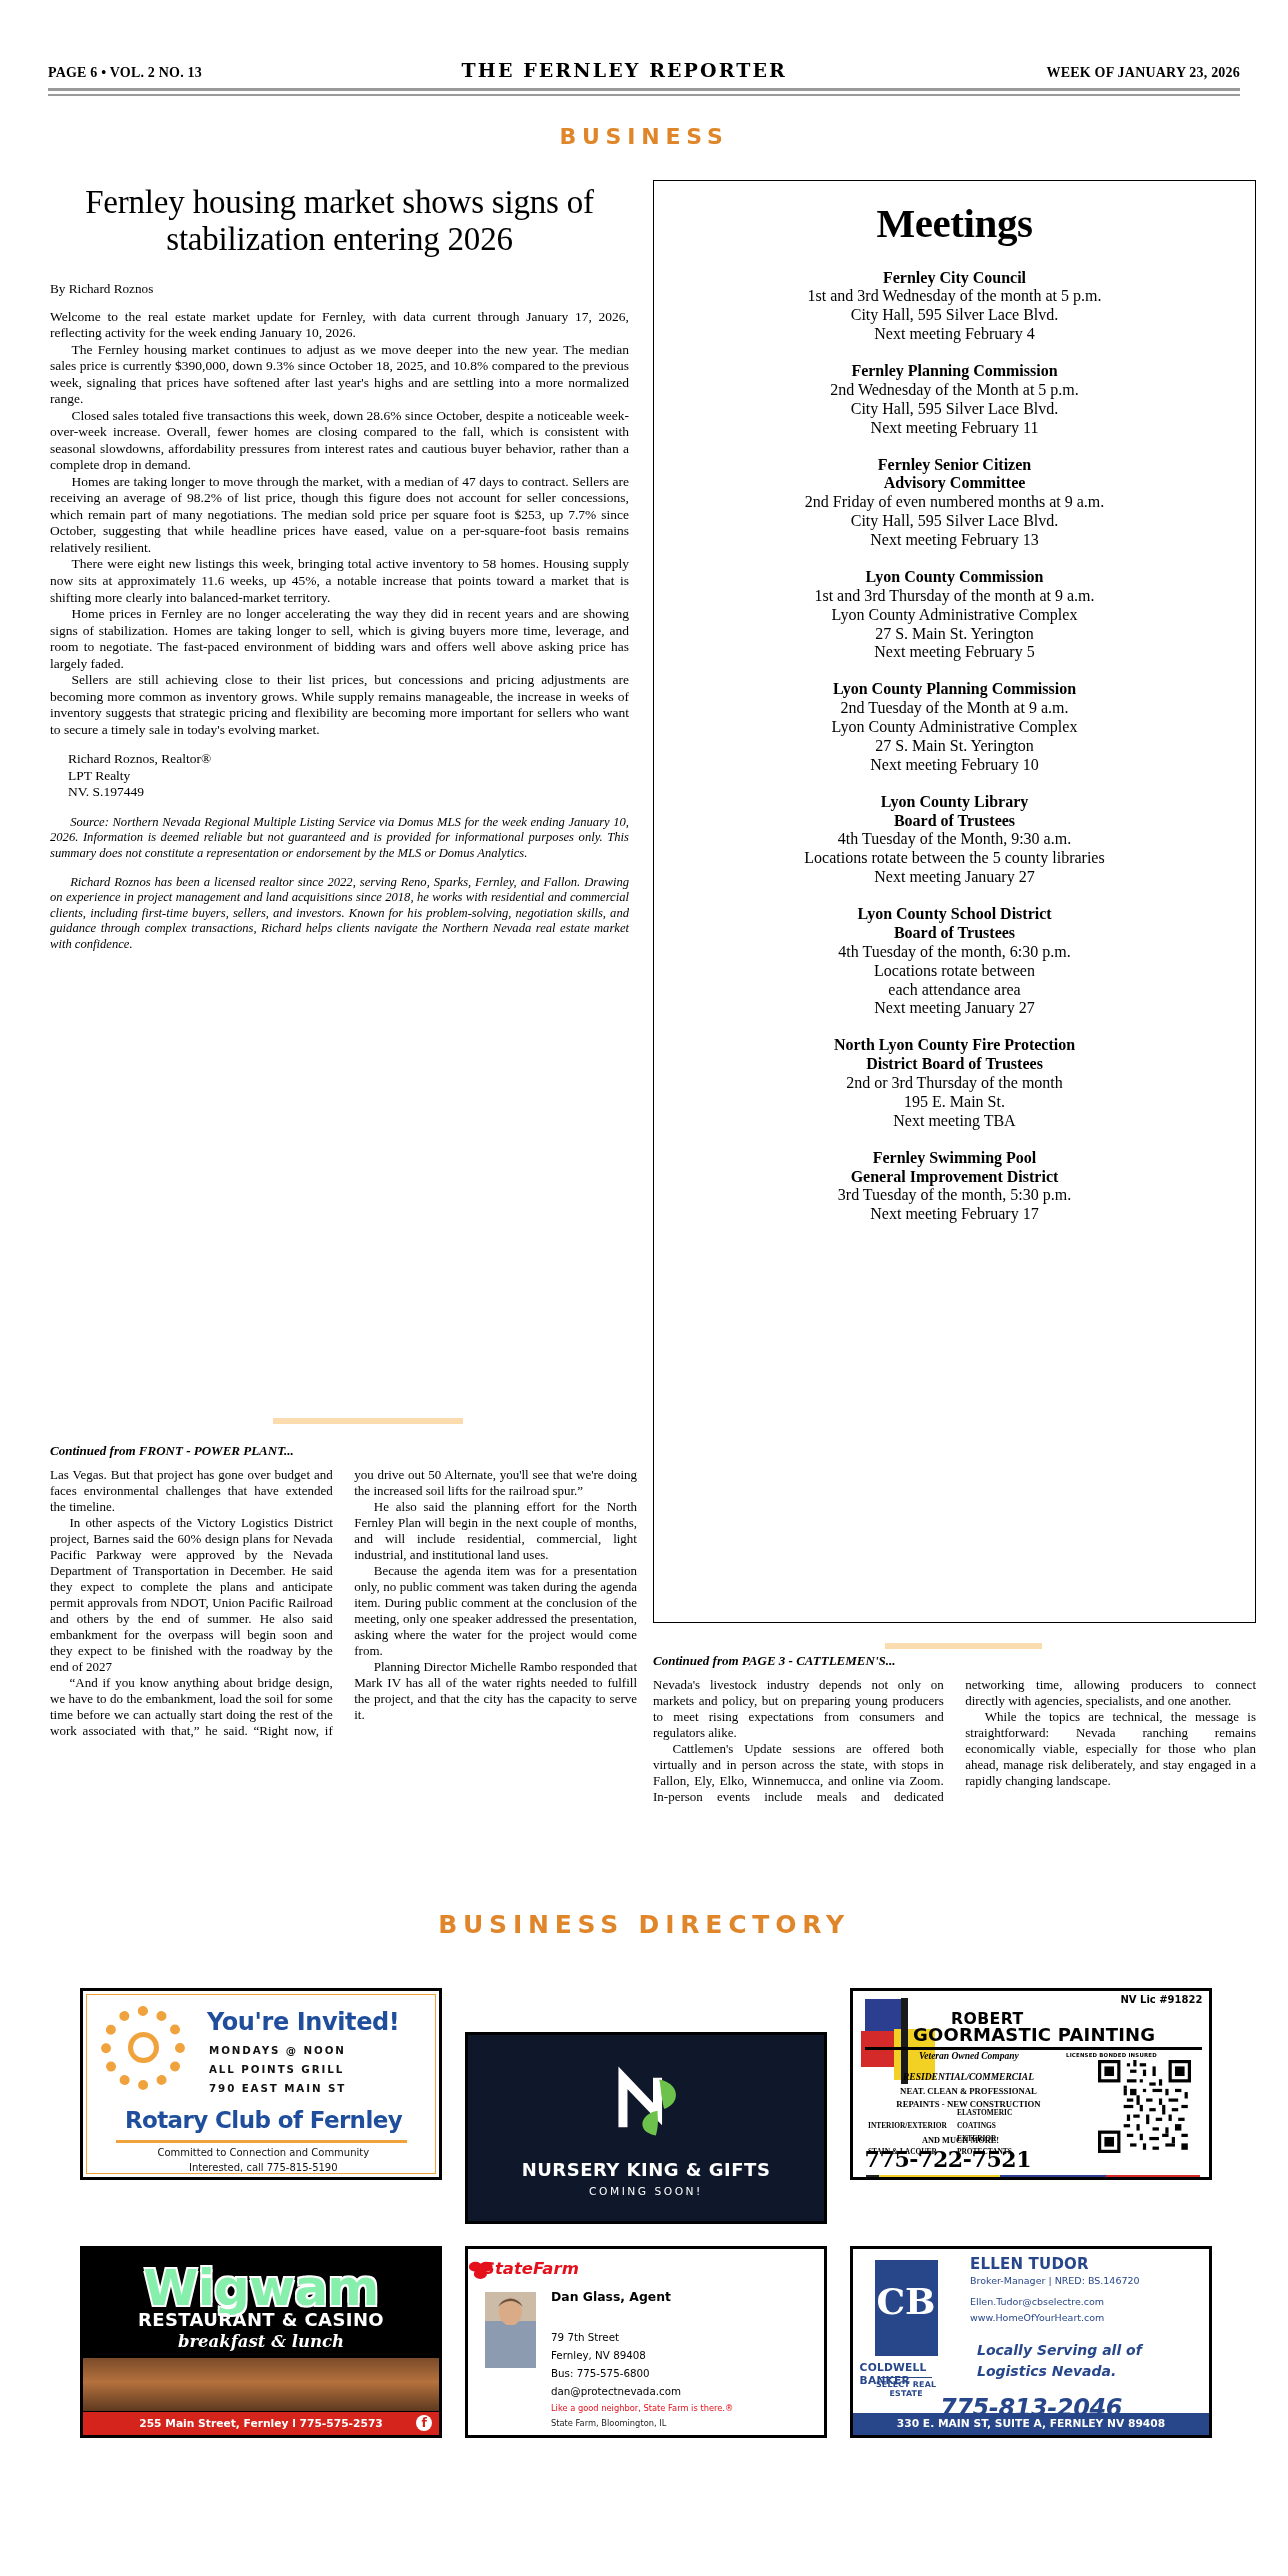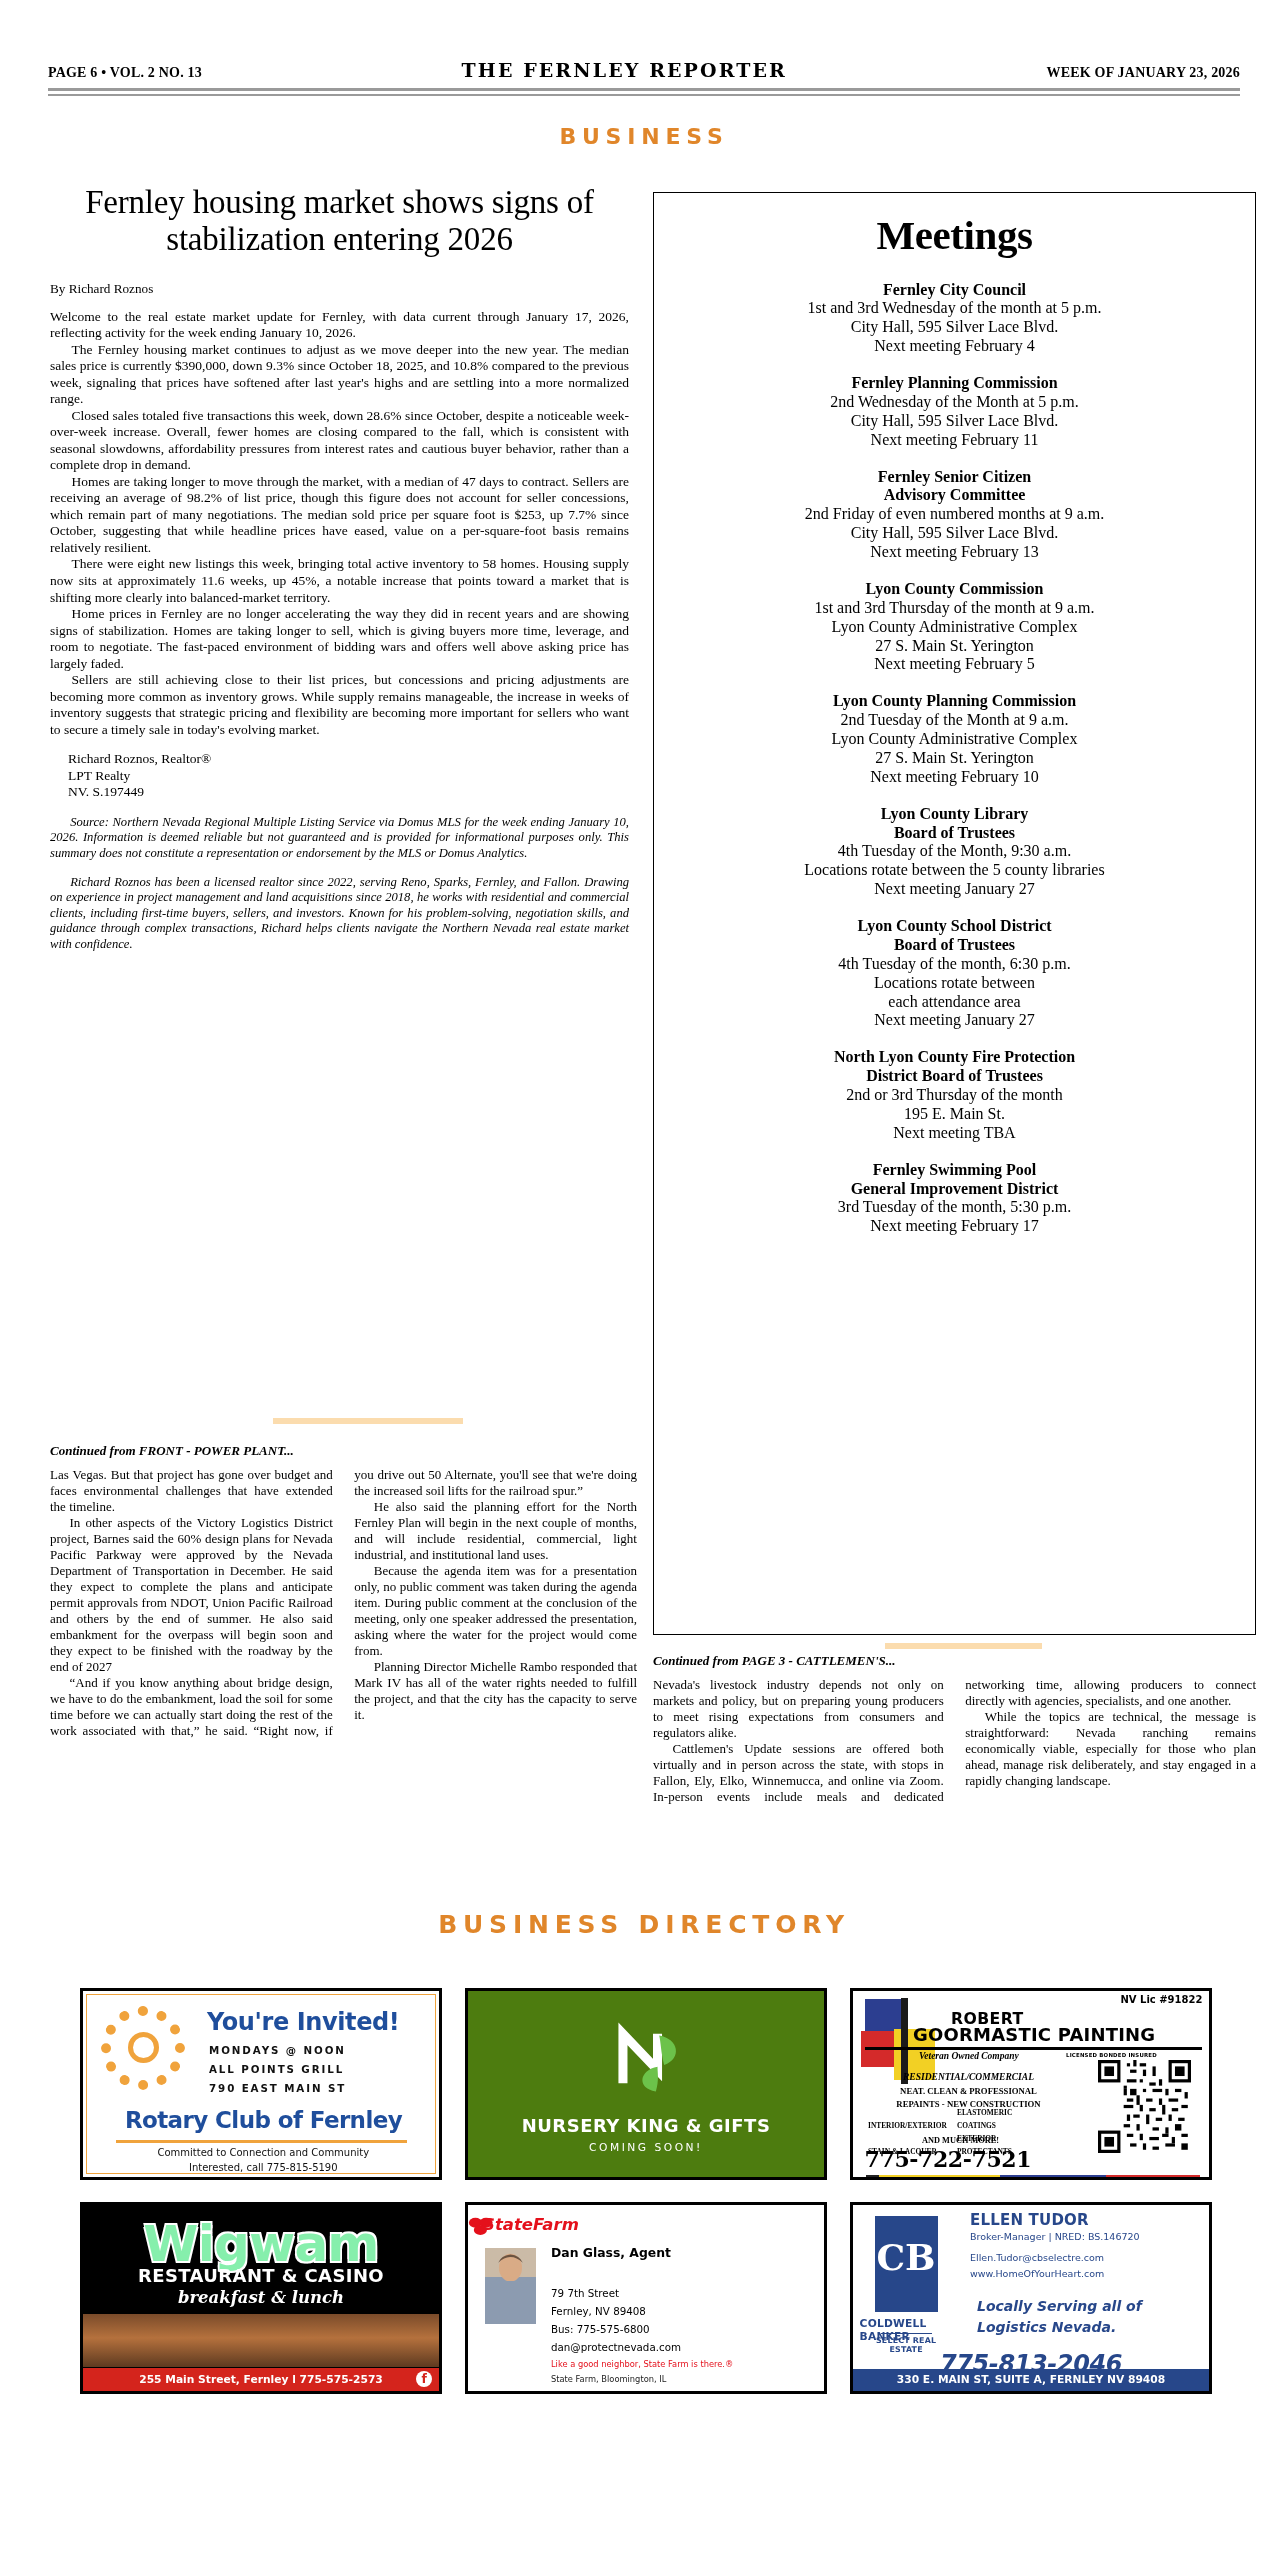--- a/index.html
+++ b/index.html
@@ -56,21 +56,21 @@
     font-style:italic;font-size:12.6px;line-height:1.24;margin-top:13.2px;
     text-align:justify;text-indent:1.6em;
   }
   .ital-block.last{text-align:justify;}
 
   
   .gold-div{position:absolute;background:#fbdcae;height:5.8px;}
 
   
   .meetings-box{
-    position:absolute;left:653px;top:192px;width:603px;height:1443px;
+    position:absolute;left:653px;top:180px;width:603px;height:1443px;
     border:1.7px solid #000;background:#fff;box-sizing:border-box;
   }
   .meetings-title{
     text-align:center;font-size:41px;font-weight:bold;margin-top:18px;
     font-family:"Liberation Serif",serif;letter-spacing:-0.4px;
   }
   .mtg-list{margin-top:21.5px;text-align:center;}
   .mtg{margin-bottom:18px;}
   .mtg-name{font-weight:bold;font-size:16px;line-height:1.18;}
   .mtg-line{font-size:16px;line-height:1.18;}
@@ -128,21 +128,21 @@
     font-family:"DejaVu Sans",sans-serif;font-weight:bold;font-size:23px;
     color:#1f4e9c;letter-spacing:-0.6px;
   }
   .rot-bar{position:absolute;left:33px;top:149px;width:291px;height:2.5px;background:#f0a33c;}
   .rot-foot{
     position:absolute;left:8.3px;top:155px;width:344px;text-align:center;
     font-family:"DejaVu Sans",sans-serif;font-size:10px;line-height:1.45;color:#111;
   }
 
   
-  .nursery{background:#4d7c0f;border:3.3px solid #000;}
+  .nursery{background:#0f172a;border:3.3px solid #000;margin-top:44px;}
   .nk-leaf{
     position:absolute;left:50%;top:28px;transform:translateX(-50%);
   }
   .nk-name{
     position:absolute;left:0;right:0;top:124px;text-align:center;
     font-family:"DejaVu Sans",sans-serif;font-weight:bold;font-size:18px;
     color:#fff;letter-spacing:0.5px;
   }
   .nk-sub{
     position:absolute;left:0;right:0;top:150px;text-align:center;

